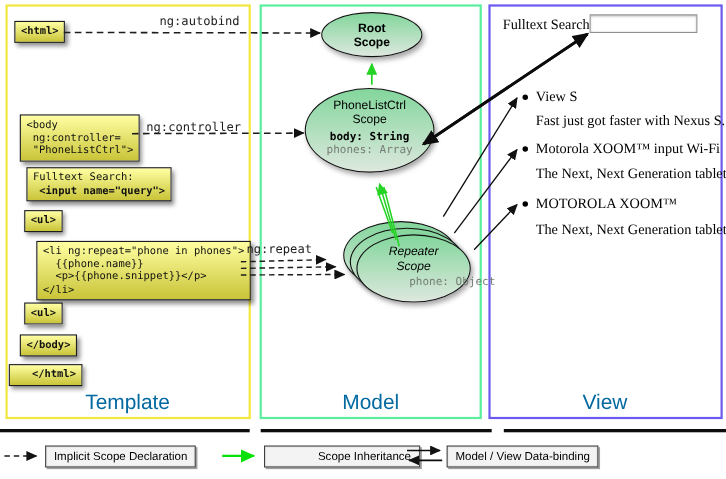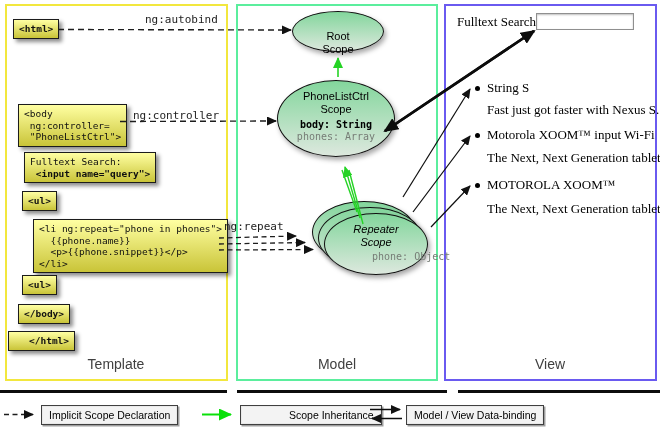--- a/index.html
+++ b/index.html
@@ -2,21 +2,21 @@
 <html><head>
 <meta charset="utf-8">
 <style>
   html,body{margin:0;padding:0;background:#fff;}
   #stage{position:relative;width:660px;height:435px;background:#fff;overflow:hidden;
          font-family:"Liberation Sans",sans-serif;}
   .panel{position:absolute;top:4px;height:377px;background:#fff;border:2px solid;box-sizing:border-box;}
   #panel-template{left:5px;width:223px;border-color:#f2e73e;}
   #panel-model{left:236px;width:202px;border-color:#5bee9d;}
   #panel-view{left:444px;width:213px;border-color:#6a5af0;}
-  .caption{position:absolute;top:356px;transform:translateX(-50%);font-size:14px;color:#404040;}
+  .caption{position:absolute;top:356px;transform:translateX(-50%);font-size:19px;color:#0369a1;}
   .codebox{position:absolute;background:linear-gradient(#ffffa2,#c9c438);
            border:1.5px solid #1c1c1c;box-shadow:2.5px 3px 4px rgba(0,0,0,.45);
            font:9.5px/11.5px "DejaVu Sans Mono",monospace;color:#101010;
            padding:3px 5px;white-space:pre;margin:0;}
   .tagbox{font-weight:bold;}
   .bold-line{font-weight:bold;}
   .nglabel{position:absolute;font:11px "DejaVu Sans Mono",monospace;color:#1d1d1d;}
   .ellipse{position:absolute;border:1.5px solid #101010;border-radius:50%;
            background:linear-gradient(#83d69c,#dde8de);
            box-shadow:2px 3px 5px rgba(0,0,0,.35);text-align:center;box-sizing:border-box;}
@@ -59,21 +59,21 @@
 &lt;/li&gt;</pre>
   <pre class="codebox tagbox" style="left:22px;top:275px;">&lt;ul&gt;</pre>
   <pre class="codebox tagbox" style="left:18px;top:304px;">&lt;/body&gt;</pre>
   <pre class="codebox tagbox" style="left:8px;top:331px;padding-left:20px;">&lt;/html&gt;</pre>
 
   <div class="nglabel" style="left:145px;top:13px;">ng:autobind</div>
   <div class="nglabel" style="left:133px;top:109px;">ng:controller</div>
   <div class="nglabel" style="left:224px;top:220px;">ng:repeat</div>
 
   <div class="ellipse" style="left:292px;top:11px;width:92px;height:41px;">
-    <div class="scope-title" style="margin-top:18px;">Root
+    <div class="scope-title" style="margin-top:8px;font-weight:bold;">Root
 Scope</div>
   </div>
 
   <div class="ellipse" style="left:277px;top:80px;width:118px;height:77px;">
     <div class="scope-title" style="margin-top:9px;">PhoneListCtrl
 Scope</div>
     <div class="prop prop-bold" style="margin-top:4px;">body: String</div>
     <div class="prop prop-gray">phones: Array</div>
   </div>
 
@@ -82,21 +82,21 @@
   <div class="ellipse" style="left:324px;top:213px;width:104px;height:62px;">
     <div class="scope-title" style="margin-top:9px;font-style:italic;">Repeater
 Scope</div>
     <div class="prop prop-gray" style="margin-top:3px;margin-left:47px;">phone: Object</div>
   </div>
 
   <div class="view-text serif" style="left:457px;top:14px;">Fulltext Search:</div>
   <input id="search-input" type="text" value="" style="">
 
   <span class="bullet" style="left:475px;top:86px;"></span>
-  <div class="view-text serif" style="left:487px;top:80px;">String S</div>
+  <div class="view-text serif" style="left:487px;top:80px;">View S</div>
   <div class="view-text serif" style="left:487px;top:102px;">Fast just got faster with Nexus S.</div>
 
   <span class="bullet" style="left:475px;top:133px;"></span>
   <div class="view-text serif" style="left:487px;top:127px;">Motorola XOOM™ input Wi-Fi</div>
   <div class="view-text serif" style="left:487px;top:150px;">The Next, Next Generation tablet.</div>
 
   <span class="bullet" style="left:475px;top:183px;"></span>
   <div class="view-text serif" style="left:487px;top:177px;">MOTOROLA XOOM™</div>
   <div class="view-text serif" style="left:487px;top:201px;">The Next, Next Generation tablet.</div>
 

